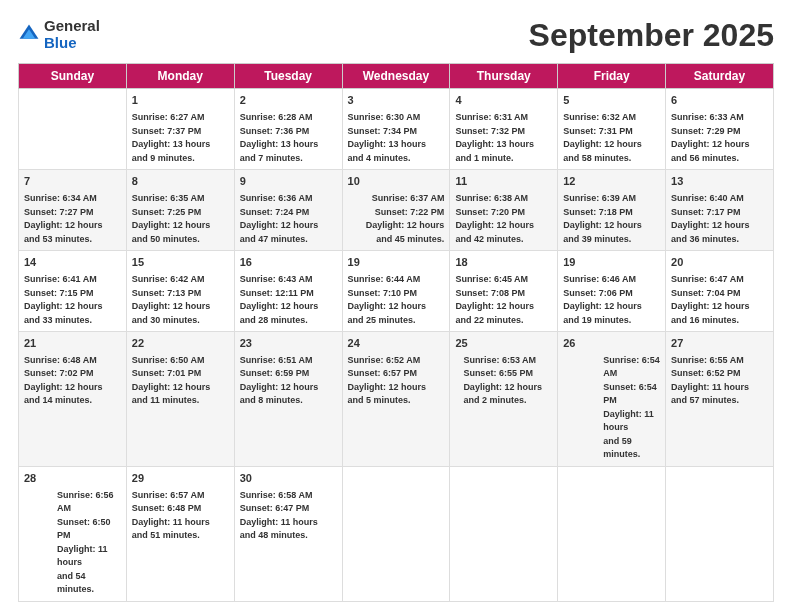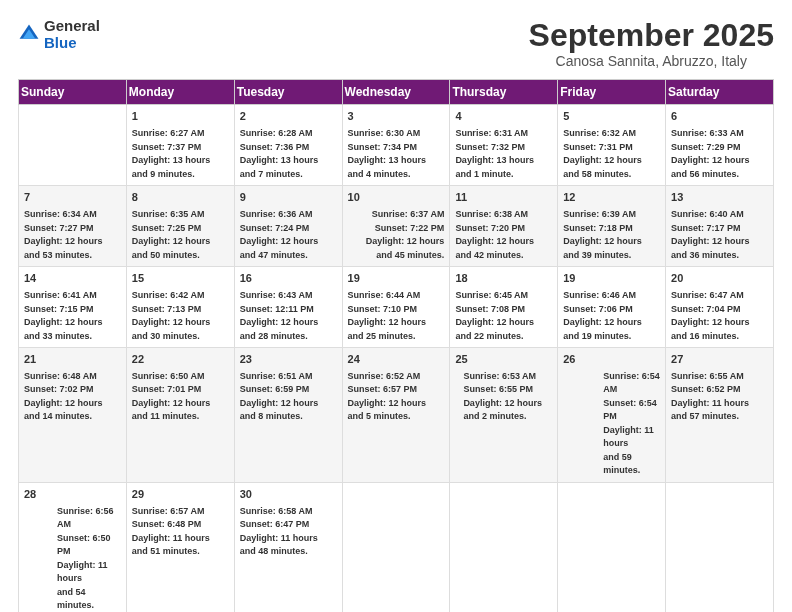--- a/index.html
+++ b/index.html
@@ -42,45 +42,45 @@
       font-weight: bold;
       color: #1565c0;
     }
     .logo-icon {
       width: 22px;
       height: 22px;
       margin-right: 4px;
       margin-top: -2px;
     }
     .title-block {
-      text-align: center;
+      text-align: left;
     }
     .month-title {
       font-size: 32px;
       font-weight: bold;
       color: #333;
       line-height: 1.1;
     }
     .location {
       font-size: 14px;
       color: #555;
     }
     table {
       width: 100%;
       border-collapse: collapse;
       flex: 1;
       table-layout: fixed;
     }
     thead th {
-      background-color: #701a75;
+      background-color: #be185d;
       color: #fff;
       font-size: 12px;
       font-weight: bold;
       padding: 5px 2px;
-      text-align: left;
+      text-align: center;
       border: 1px solid #ccc;
     }
     tbody td {
       vertical-align: top;
       font-size: 9.5px;
       color: #333;
       padding: 4px 5px;
       border: 1px solid #ddd;
       line-height: 1.45;
     }
@@ -116,21 +116,20 @@
         <polygon points="14,2 26,20 2,20" fill="#1565c0"></polygon>
         <polygon points="14,8 22,20 6,20" fill="#42a5f5"></polygon>
       </svg>
       <div class="logo-text">
         <span class="logo-general">General</span>
         <span class="logo-blue">Blue</span>
       </div>
     </div>
     <div class="title-block">
       <div class="month-title">September 2025</div>
-      <div class="location">Canosa Sannita, Abruzzo, Italy</div>
     </div>
   </div>
 
   <table>
     <thead>
       <tr>
       <th>Sunday</th>
           <th>Monday</th>
           <th>Tuesday</th>
           <th>Wednesday</th>

